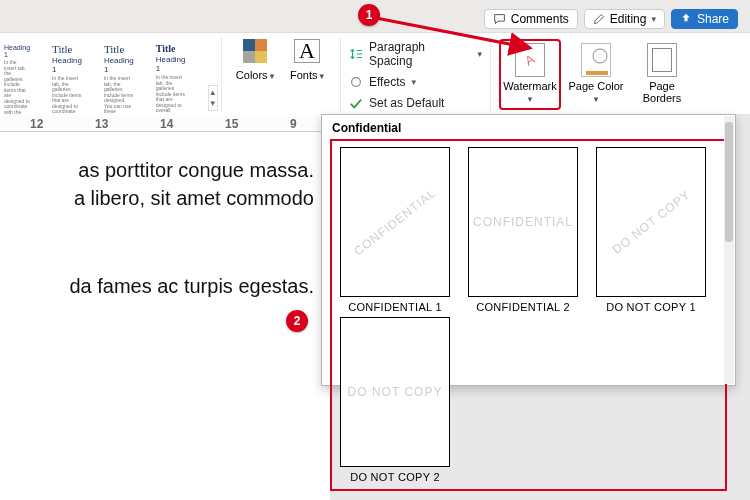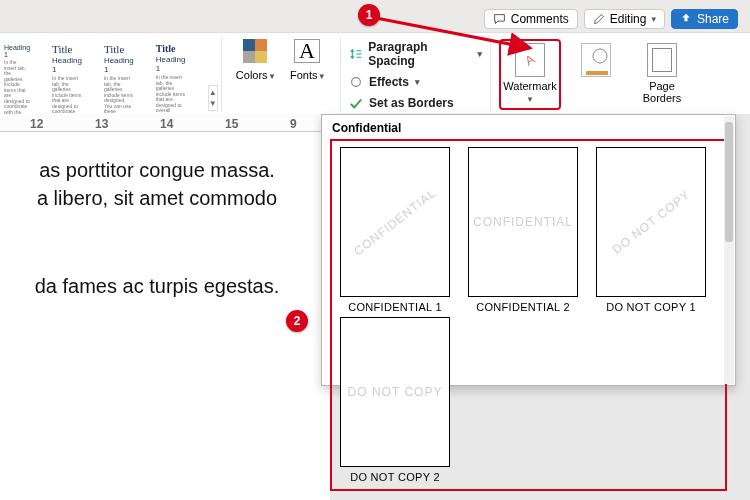--- a/index.html
+++ b/index.html
@@ -26,41 +26,41 @@
   
   .colors-ic { display:grid; grid-template-columns:1fr 1fr; width:24px; height:24px;}
   .colors-ic span:nth-child(1){background:#2e5e8a;}
   .colors-ic span:nth-child(2){background:#d9843f;}
   .colors-ic span:nth-child(3){background:#a8a59a;}
   .colors-ic span:nth-child(4){background:#e2c05c;}
   
   .fonts-ic { font-family:Georgia,serif; font-size:22px; border:1px solid #999; padding:0 4px; line-height:22px;}
   
   .small-col { display:flex; flex-direction:column; justify-content:space-around; padding:0 4px; gap:2px;}
-  .small-item { font-size:12px; color:#222; display:flex; align-items:center; gap:6px; cursor:pointer; padding:1px 4px;font-weight:bold;}
+  .small-item { font-size:12px; color:#222; display:flex; align-items:center; gap:6px; cursor:pointer; padding:1px 4px;}
   .mini-ic { width:14px; height:14px; display:inline-block; }
 
   
   .pagebg-group { display:flex; gap:4px; padding:2px 8px;}
   .pb-btn { display:flex; flex-direction:column; align-items:center; width:62px; cursor:pointer; padding-top:4px;}
   .pb-btn .label { font-size:11px; text-align:center; line-height:1.1; margin-top:3px;}
   .pb-ic{ width:30px; height:34px; border:1px solid #999; position:relative; background:#fff;}
   .watermark-btn { border:2px solid #d9001b; border-radius:4px; padding:2px 2px 0 2px;}
 
   
   .callout { position:absolute; width:22px; height:22px; background:#d9001b; border-radius:50%; color:#fff; font-size:12px; display:flex; align-items:center; justify-content:center; font-weight:bold; z-index:20; box-shadow:0 1px 2px rgba(0,0,0,.3);}
   .arrow { position:absolute; z-index:19; }
 
   
   .ruler { position:absolute; top:114px; left:0; width:330px; height:18px; background:#fcfcfc; border-bottom:1px solid #ccc; font-size:12px; color:#666;font-weight:bold; }
   .ruler span { position:absolute; top:3px; }
 
   
   .doc { position:absolute; top:132px; left:0; width:330px; height:370px; background:#fff; padding:24px 16px 0 0; font-family:"Times New Roman",serif; font-size:20px; color:#111; line-height:1.4;}
-  .doc p { margin-bottom:46px; text-align:center; }
+  .doc p { margin-bottom:46px; text-align:right; }
 
   
   .panel { position:absolute; top:114px; left:321px; width:415px; height:272px; background:#fff; border:1px solid #b5b5b5; box-shadow:0 4px 10px rgba(0,0,0,.2); z-index:15;}
   .panel-head { font-size:12px; font-weight:bold; padding:6px 10px 4px 10px; }
   .panel-inner { border:2px solid #d9001b; margin:0 8px 4px 8px; padding:6px 0 0 8px; height:352px; position:relative;}
   .gal-row { display:flex; gap:18px; margin-bottom:4px;}
   .gal-cell { display:flex; flex-direction:column; align-items:center;}
   .thumb { width:110px; height:150px; border:1px solid #000; background:#fff; display:flex; align-items:center; justify-content:center;}
   .thumb-text { color:#cfcfcf; font-size:12px; letter-spacing:1px; font-weight:500; }
   .thumb-text.diag { transform:rotate(-38deg);}
@@ -152,40 +152,41 @@
       <svg class="mini-ic" viewBox="0 0 16 16">
           <circle cx="8" cy="8" r="5" fill="none" stroke="#888" stroke-width="1.3"></circle>
         </svg>
       <span>Effects</span>
         <span class="chev">▾</span>
     </div>
     <div class="small-item">
       <svg class="mini-ic" viewBox="0 0 16 16">
           <path fill="none" stroke="#2e9a3a" stroke-width="2" d="M2 9l4 4 8-9"></path>
         </svg>
-      <span>Set as Borders</span>
+      <span>Set as Default</span>
     </div>
   </div>
 
   <div class="pagebg-group">
     <div class="pb-btn watermark-btn">
       <div class="pb-ic">
         <svg width="30" height="34" style="position:absolute;top:0;left:0">
             <text x="15" y="20" text-anchor="middle" fill="#d77" font-size="13" transform="rotate(-30 15 18)">A</text>
           </svg>
       </div>
       <div class="label"><span>Watermark</span><br><span class="chev">▾</span></div>
     </div>
     <div class="pb-btn">
       <div class="pb-ic" style="border-color:#bbb;">
         <svg width="30" height="34">
             <circle cx="18" cy="12" r="7" fill="none" stroke="#888"></circle>
             <rect x="4" y="27" width="22" height="4" fill="#d94"></rect>
           </svg>
       </div>
+      <div class="label"><span>Page Color</span> <span class="chev">▾</span></div>
     </div>
     <div class="pb-btn">
       <div class="pb-ic">
         <div style="position:absolute; inset:4px; border:1px solid #888;"></div>
       </div>
       <div class="label">Page Borders</div>
     </div>
   </div>
 </div>
 

